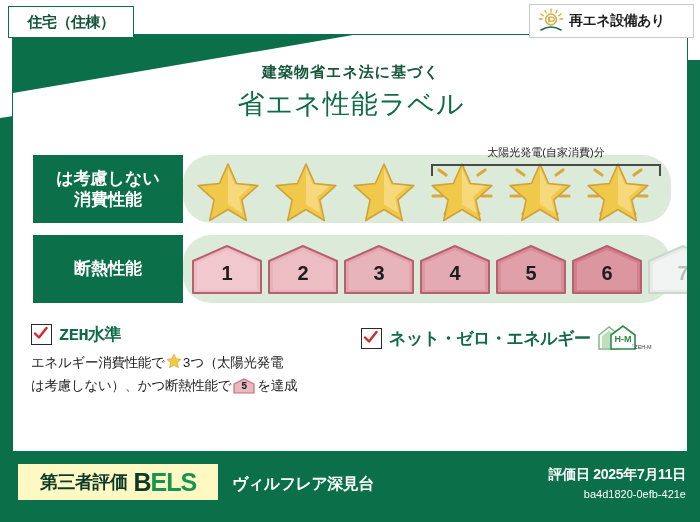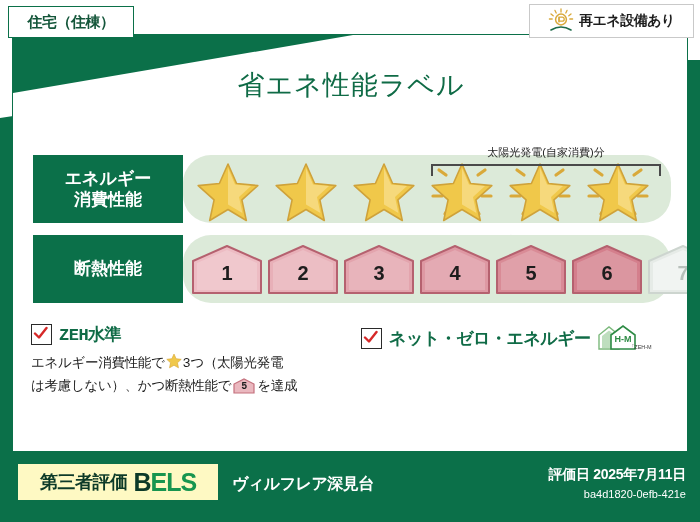--- a/index.html
+++ b/index.html
@@ -67,21 +67,21 @@
   .top-badge {
     position: absolute;
     left: 529px;
     top: 4px;
     width: 165px;
     height: 34px;
     background: #ffffff;
     border: 1px solid #c9c9c9;
     display: flex;
     align-items: center;
-    padding-left: 16px;
+    padding-left: 6px;
     box-sizing: border-box;
     z-index: 20;
   }
   .sun-icon {
     width: 30px;
     height: 26px;
     flex: 0 0 auto;
   }
   .top-badge-text {
     font-size: 14px;
@@ -405,26 +405,27 @@
       </svg>
     </span>
     <span class="top-badge-text">再エネ設備あり</span>
   </div>
 
   <div class="card">
     <div class="card-notch"></div>
     <div class="watermark">ハウスメイト</div>
 
     <div class="title-wrap">
+      <div class="title-sub">建築物省エネ法に基づく</div>
       <div class="title-main">省エネ性能ラベル</div>
     </div>
 
     <div class="row row-energy">
       <div class="row-label">
-        <span>エネルギー</span>
+        <span>は考慮しない</span>
         <span>消費性能</span>
       </div>
       <div class="row-body">
         <div class="solar-caption">太陽光発電(自家消費)分</div>
         <div class="solar-bracket"></div>
         <div class="stars" id="star-rating">
             <div class="star-cell">
               <svg width="78" height="66" viewBox="0 0 78 66">
 
       <polygon points="39,8 47.6,27.5 68.8,29.6 52.9,43.8 57.3,64.5 39,53.5 20.7,64.5 25.1,43.8 9.2,29.6 30.4,27.5" fill="#f0c84a" stroke="#cfa23a" stroke-width="1.6" stroke-linejoin="round"></polygon>

